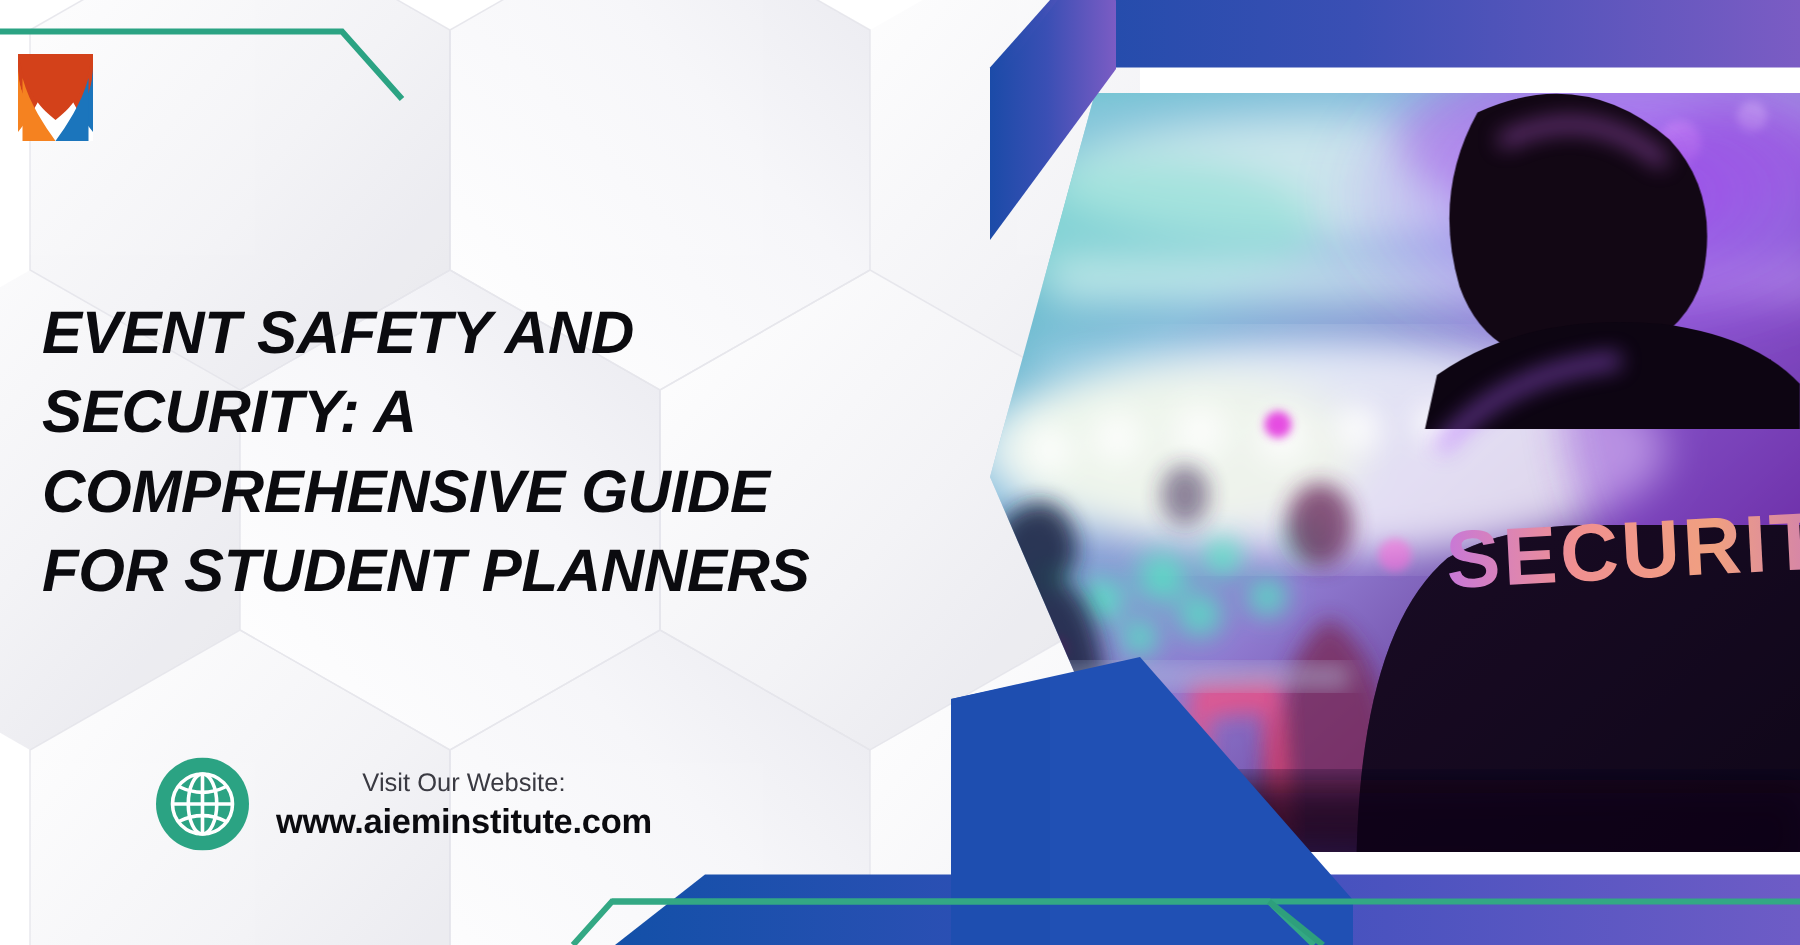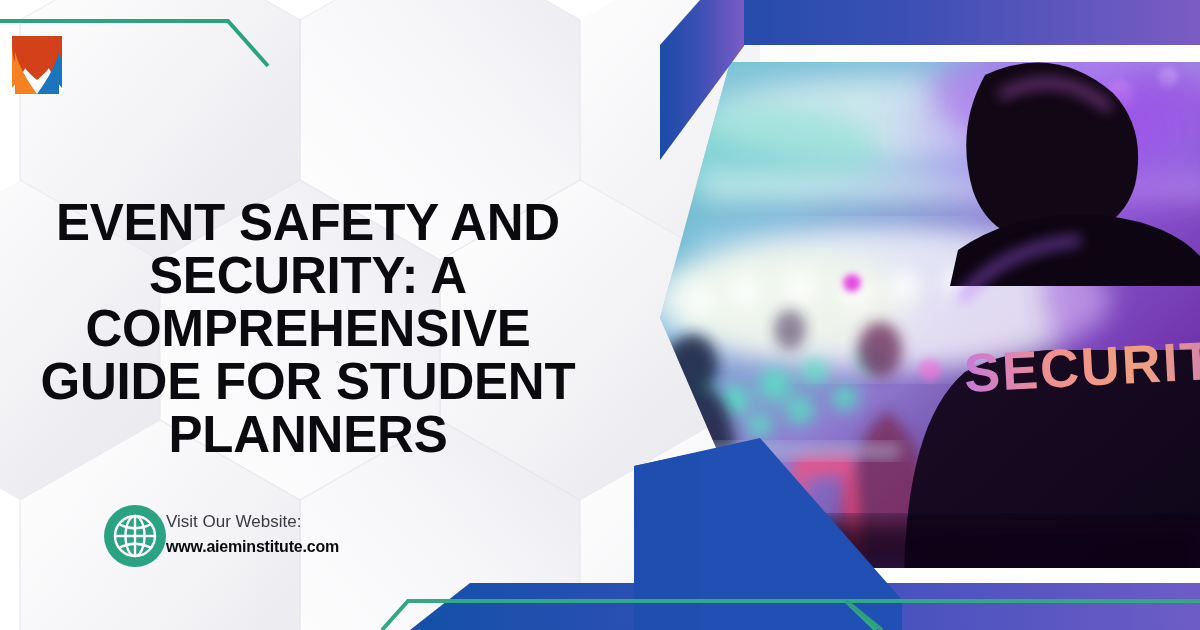--- a/index.html
+++ b/index.html
@@ -67,51 +67,54 @@
   }
 
   
   .headline{
     position:absolute;
     left:28px;
     top:196px;
     width:560px;
     margin:0;
     color:#0b0b0f;
-    font-size:51px;
+    font-size:40px;
     line-height:53px;
     font-weight:800;
     letter-spacing:-0.2px;
-    text-align:center;
+    text-align:left;
     text-transform:uppercase;
     font-family:"Liberation Sans", sans-serif;
+    font-style:italic;
   }
 
   
   .site-block{
     position:absolute;
     left:104px;
     top:505px;
     display:flex;
     align-items:center;
+    gap:18px;
+    text-align:center;
   }
   .globe{
     width:62px;height:62px;
     flex:0 0 auto;
   }
   .site-lines{display:flex;flex-direction:column;justify-content:center;}
   .site-label{
     font-size:17px;
     line-height:22px;
     color:#3a3a42;
     font-weight:400;
     font-family:"Liberation Sans", sans-serif;
   }
   .site-url{
-    font-size:16px;
+    font-size:23px;
     line-height:28px;
     color:#0b0b0f;
     font-weight:700;
     letter-spacing:-0.2px;
     font-family:"Liberation Sans", sans-serif;
   }
 </style>
 </head>
 <body>
 

